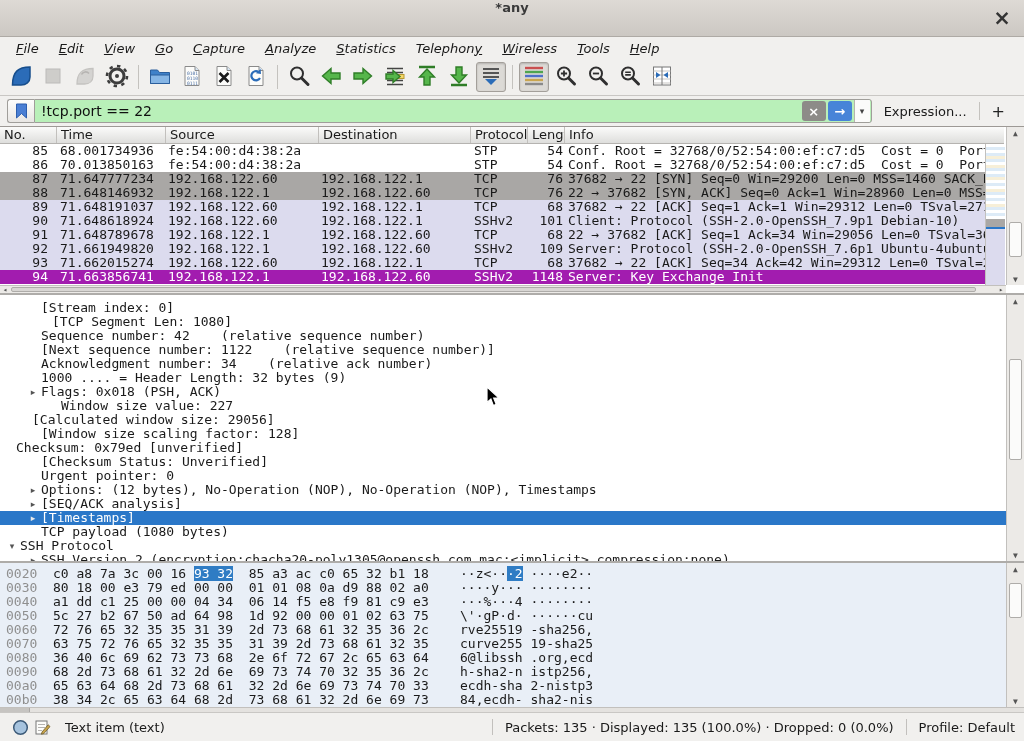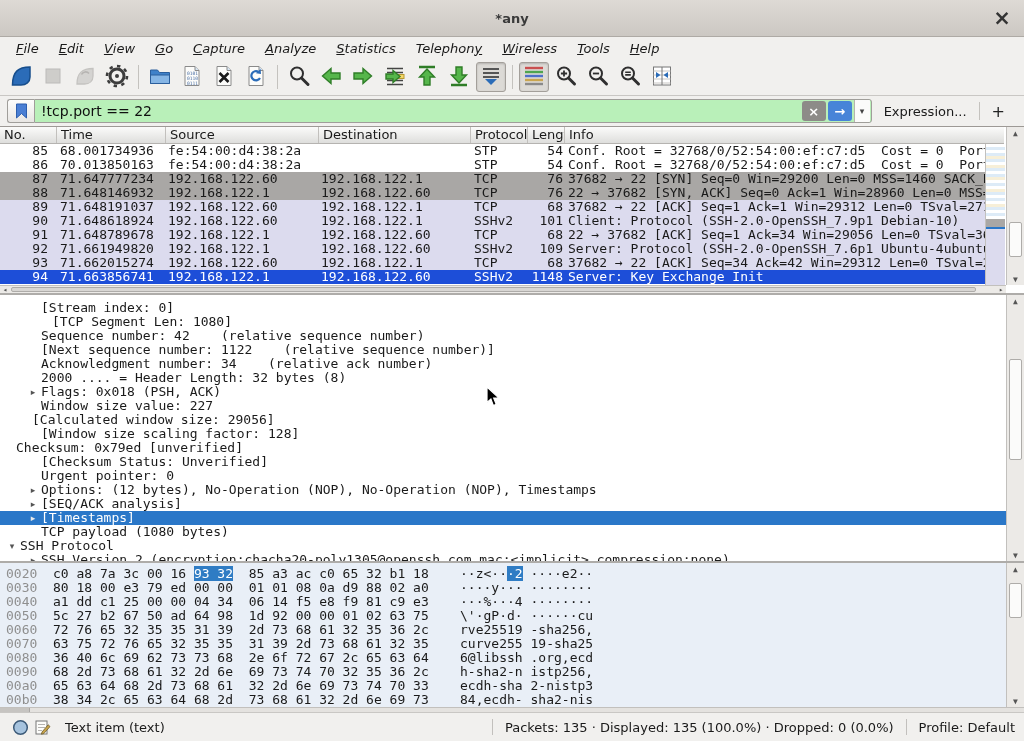--- a/index.html
+++ b/index.html
@@ -2,21 +2,21 @@
 <html><head>
 <meta charset="utf-8">
 <style>
   html,body{margin:0;padding:0;background:#6b6b6b;}
   *{box-sizing:border-box;}
   .window{width:1024px;height:741px;position:relative;overflow:hidden;background:#f1f0ee;
           font-family:"DejaVu Sans","Liberation Sans",sans-serif;font-size:13px;color:#1a1a1a;
           outline:1px solid #6e6a66;}
   
   .titlebar{height:37px;background:linear-gradient(#dedad5,#ccc8c3);border-bottom:1px solid #aeaaa5;
-            display:flex;align-items:center;justify-content:center;position:relative;}
+            display:flex;align-items:flex-start;justify-content:center;position:relative;}
   .title{font-weight:bold;color:#3a3a3a;}
   .closebtn{position:absolute;right:10px;top:6px;width:24px;height:24px;display:flex;align-items:center;
             justify-content:center;font-size:21px;font-weight:bold;color:#333;}
   
   .menubar{height:22px;display:flex;align-items:center;padding-left:6px;background:#f1f0ee;}
   .menu-item{padding:1px 10px;white-space:nowrap;font-style:italic;}
   .menu-item u{text-decoration:underline;}
   
   .toolbar{height:37px;display:flex;align-items:center;padding-left:5px;background:#f1f0ee;
            border-bottom:1px solid #c9c7c4;}
@@ -55,21 +55,21 @@
   .prow span{overflow:hidden;display:block;flex:none;}
   .c0{width:57px;text-align:right;padding-right:9px;}
   .c1{width:109px;padding-left:3px;}
   .c2{width:153px;padding-left:2px;}
   .c3{width:152px;padding-left:2px;}
   .c4{width:57px;padding-left:3px;}
   .c5{width:37px;text-align:right;padding-right:2px;}
   .c6{flex:1 1 auto;padding-left:3px;}
   .prow.gray{background:#a9a7a5;}
   .prow.lav{background:#dcdbee;}
-  .prow.sel{background:#1d4ed8;color:#fff;}
+  .prow.sel{background:#a21caf;color:#fff;}
   .minimap{position:absolute;top:17px;right:19px;width:20px;bottom:8px;border-left:1px solid #c2c0bd;
            overflow:hidden;background:#fff;}
   .mstripe{width:100%;}
   .vscroll{position:absolute;top:0;right:0;width:18px;bottom:8px;background:#eceae7;border-left:1px solid #c2c0bd;}
   .sarrow{height:12px;display:flex;align-items:center;justify-content:center;font-size:8px;color:#555;}
   .sarrow.bot{position:absolute;bottom:0;left:0;right:0;}
   .vthumb{position:absolute;left:2px;right:2px;background:#fbfbfa;border:1px solid #aeaca9;border-radius:2px;}
   .hscroll{position:absolute;left:0;right:18px;bottom:0;height:8px;background:#eceae7;border-top:1px solid #c2c0bd;}
   .harrow{position:absolute;top:0;bottom:0;width:10px;display:flex;align-items:center;justify-content:center;
           font-size:7px;color:#555;}
@@ -373,23 +373,23 @@
     <div class="dvscroll">
       <div class="sarrow">▲</div>
       <div class="vthumb" style="top:24%;height:38%;"></div>
       <div class="sarrow bot">▼</div>
     </div>
   <div class="dline" style="padding-left: 25px;"><span class="dexp"></span><span class="dtext">[Stream index: 0]</span></div>
       <div class="dline" style="padding-left: 36px;"><span class="dexp"></span><span class="dtext">[TCP Segment Len: 1080]</span></div>
       <div class="dline" style="padding-left: 25px;"><span class="dexp"></span><span class="dtext">Sequence number: 42    (relative sequence number)</span></div>
       <div class="dline" style="padding-left: 25px;"><span class="dexp"></span><span class="dtext">[Next sequence number: 1122    (relative sequence number)]</span></div>
       <div class="dline" style="padding-left: 25px;"><span class="dexp"></span><span class="dtext">Acknowledgment number: 34    (relative ack number)</span></div>
-      <div class="dline" style="padding-left: 25px;"><span class="dexp"></span><span class="dtext">2000 .... = Header Length: 32 bytes (8)</span></div>
+      <div class="dline" style="padding-left: 25px;"><span class="dexp"></span><span class="dtext">1000 .... = Header Length: 32 bytes (9)</span></div>
       <div class="dline" style="padding-left: 25px;"><span class="dexp">▸</span><span class="dtext">Flags: 0x018 (PSH, ACK)</span></div>
-      <div class="dline" style="padding-left: 25px;"><span class="dexp"></span><span class="dtext">Window size value: 227</span></div>
+      <div class="dline" style="padding-left: 25px; gap: 20px;"><span class="dexp"></span><span class="dtext">Window size value: 227</span></div>
       <div class="dline" style="padding-left: 16px;"><span class="dexp"></span><span class="dtext">[Calculated window size: 29056]</span></div>
       <div class="dline" style="padding-left: 25px;"><span class="dexp"></span><span class="dtext">[Window size scaling factor: 128]</span></div>
       <div class="dline" style=" text-align: center;"><span class="dexp"></span><span class="dtext">Checksum: 0x79ed [unverified]</span></div>
       <div class="dline" style="padding-left: 25px;"><span class="dexp"></span><span class="dtext">[Checksum Status: Unverified]</span></div>
       <div class="dline" style="padding-left: 25px;"><span class="dexp"></span><span class="dtext">Urgent pointer: 0</span></div>
       <div class="dline" style="padding-left: 25px;"><span class="dexp">▸</span><span class="dtext">Options: (12 bytes), No-Operation (NOP), No-Operation (NOP), Timestamps</span></div>
       <div class="dline" style="padding-left: 25px;"><span class="dexp">▸</span><span class="dtext">[SEQ/ACK analysis]</span></div>
       <div class="dline sel" style="padding-left: 25px;"><span class="dexp">▸</span><span class="dtext">[Timestamps]</span></div>
       <div class="dline" style="padding-left: 25px;"><span class="dexp"></span><span class="dtext">TCP payload (1080 bytes)</span></div>
       <div class="dline" style="padding-left: 4px;"><span class="dexp">▾</span><span class="dtext">SSH Protocol</span></div>

